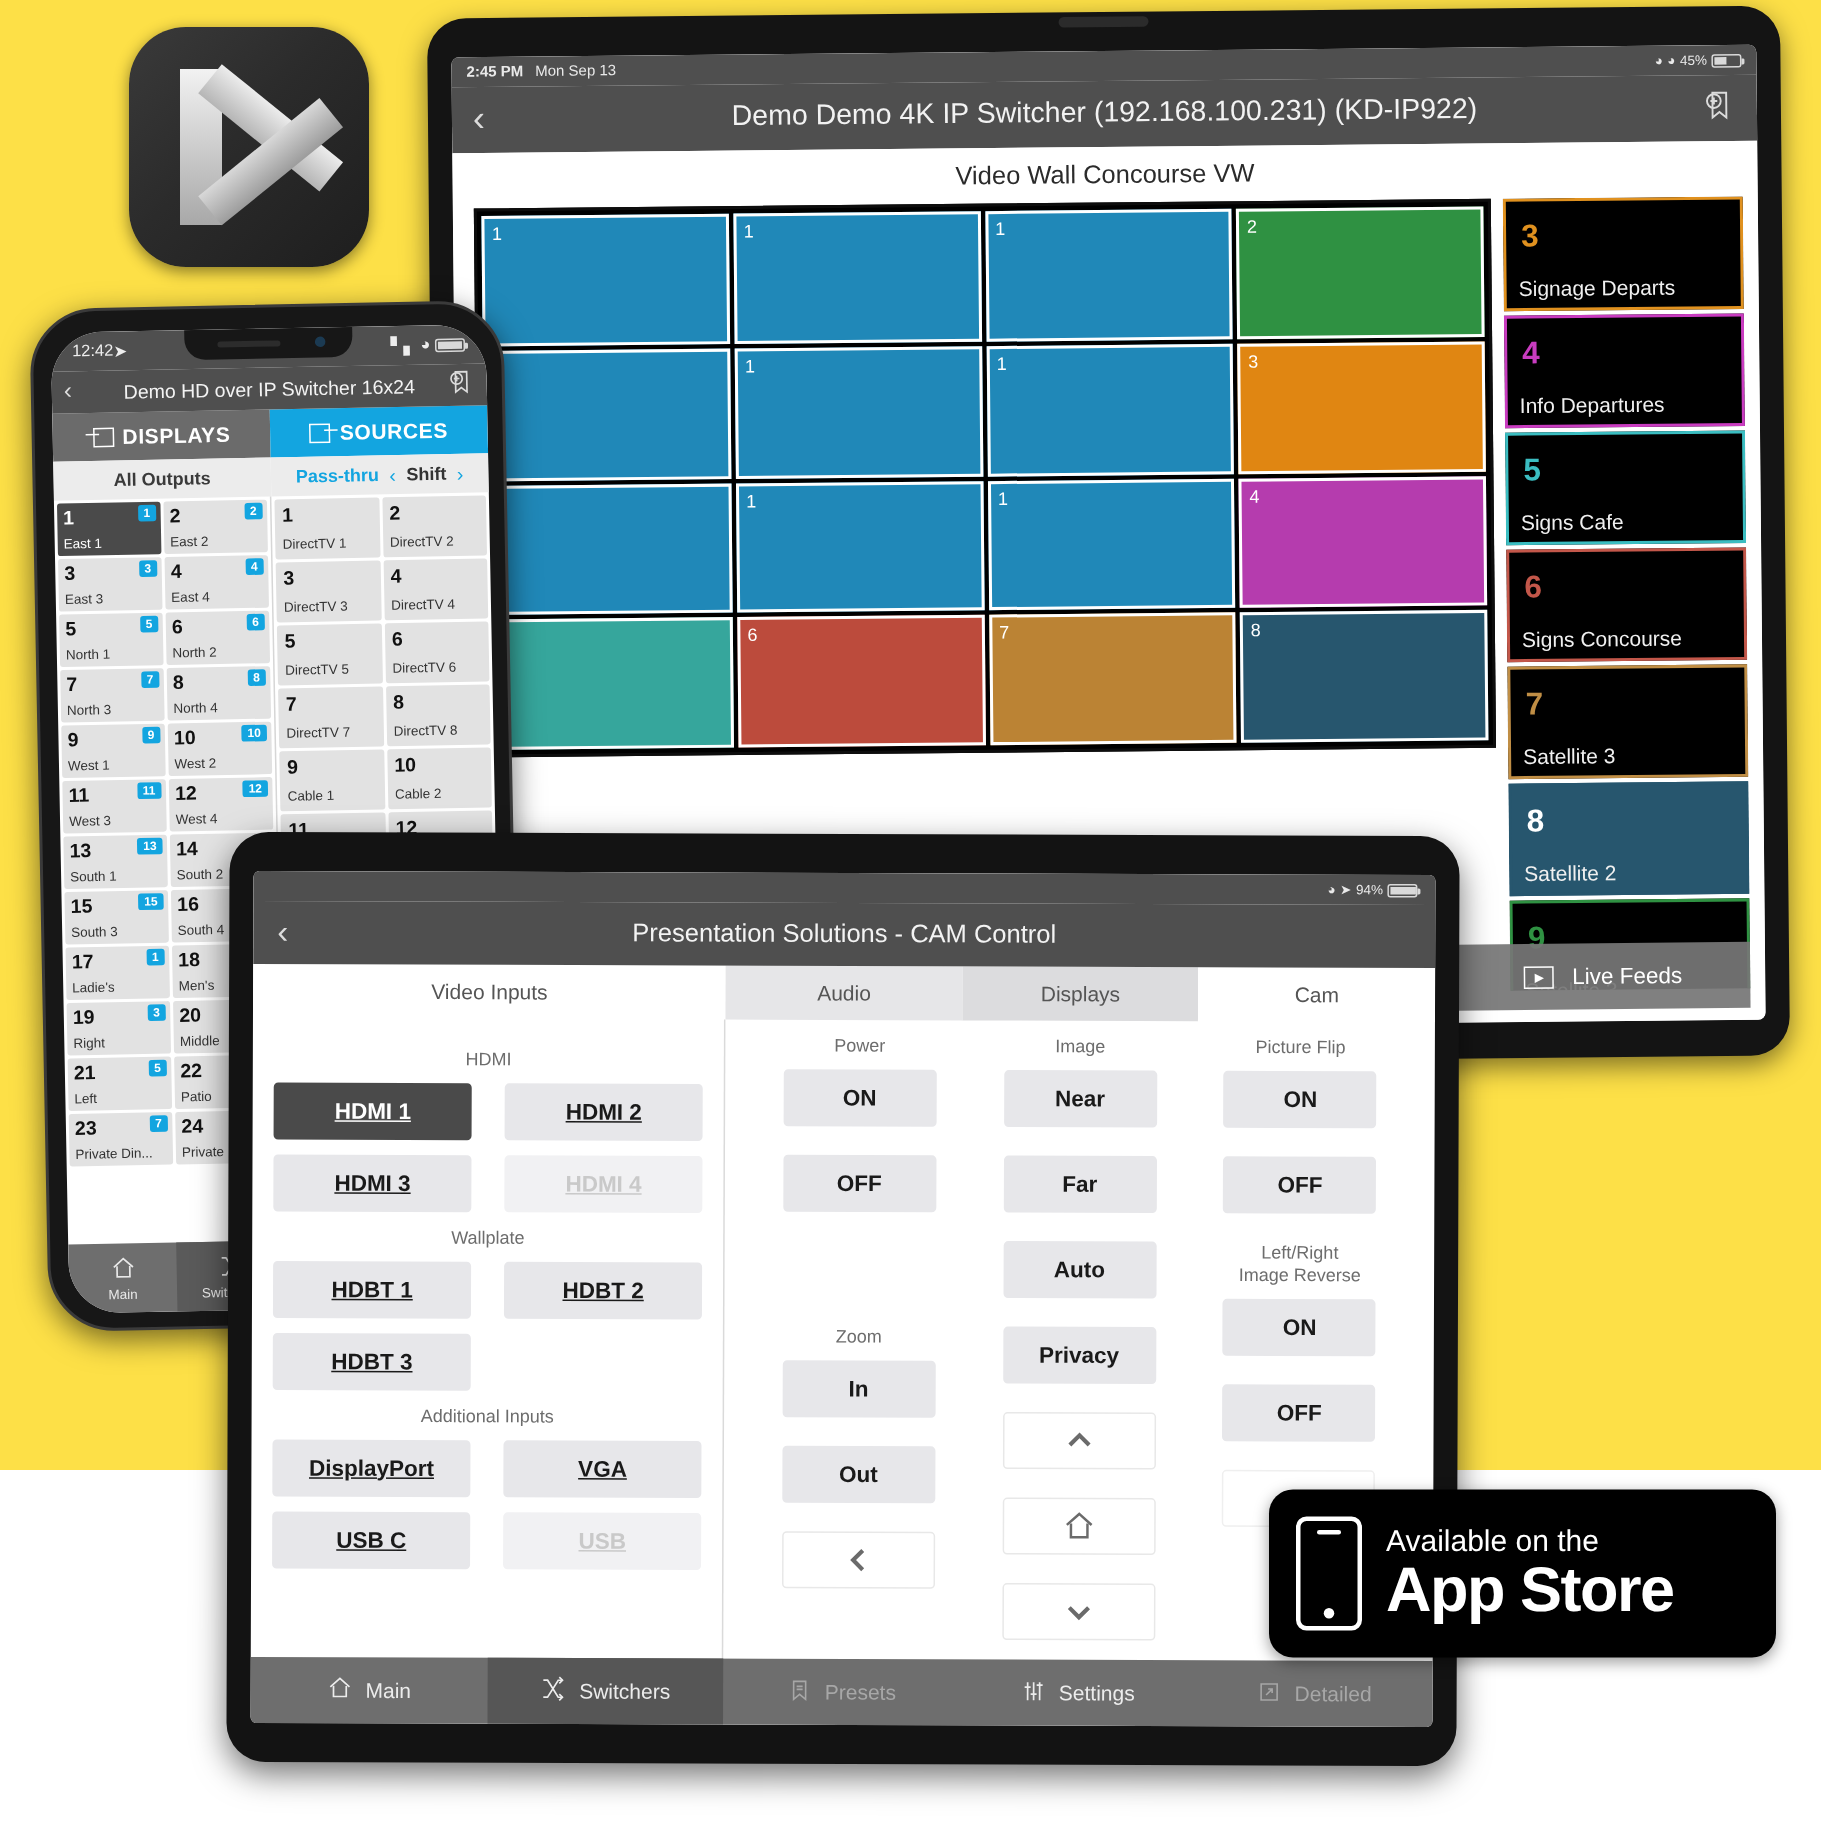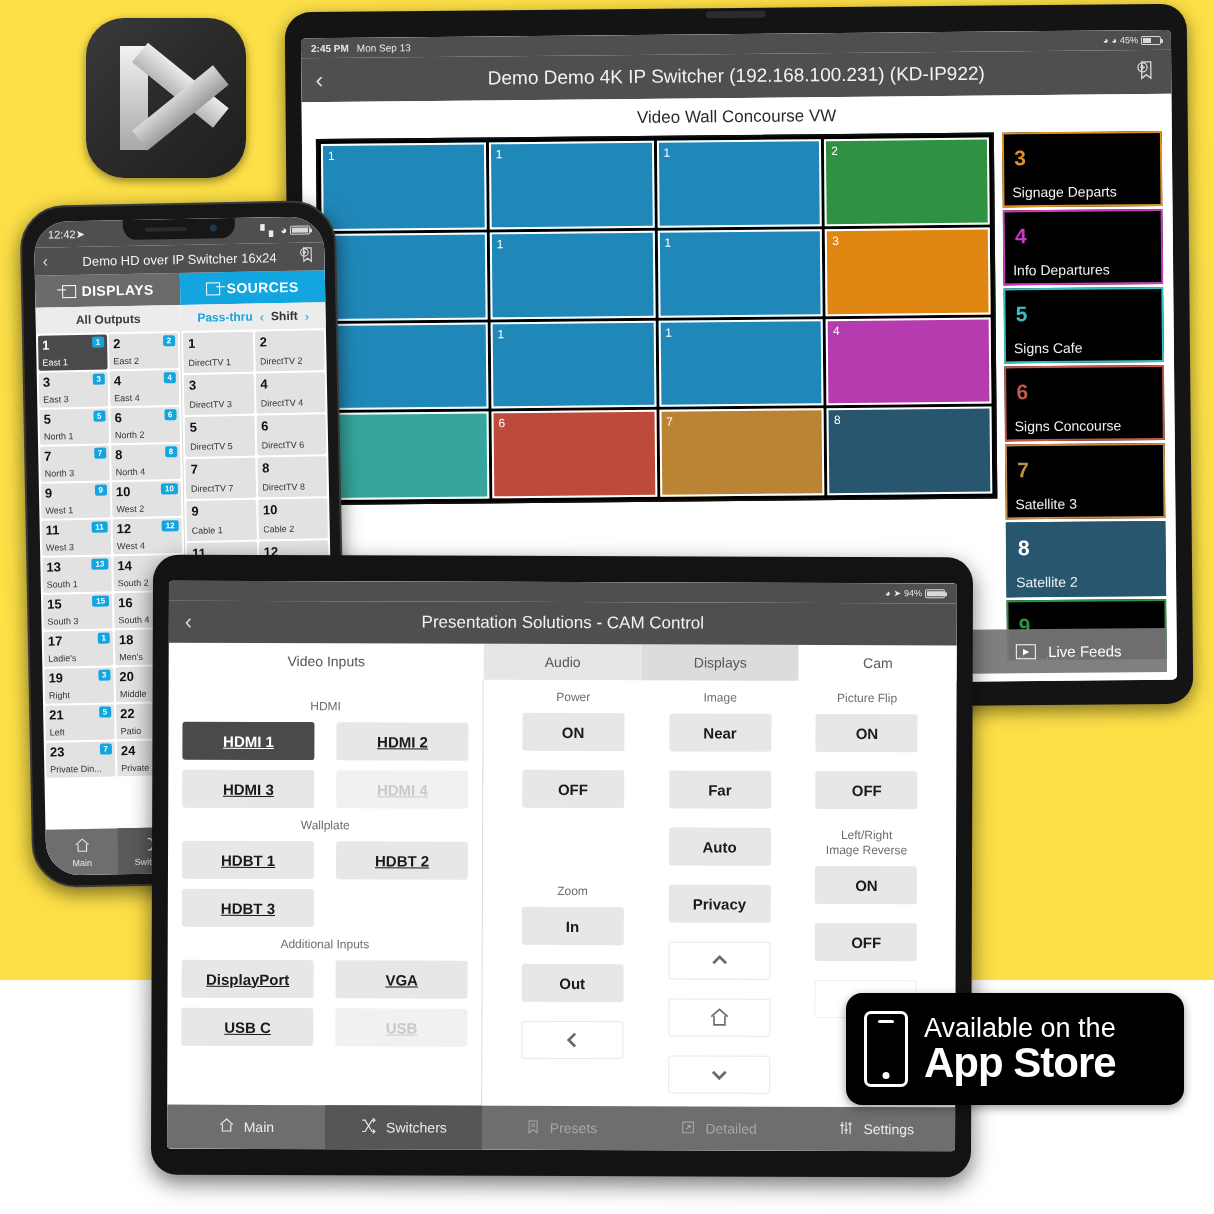--- a/index.html
+++ b/index.html
@@ -182,21 +182,21 @@
   
   #appstore { position:absolute; left:846px; top:993px; width:338px; height:112px;
     background:#000; border-radius:16px; display:flex; align-items:center;
     padding:0 18px; gap:16px; box-shadow:0 3px 10px rgba(0,0,0,.4); }
   #appstore .ph { width:44px; height:76px; border:3px solid #fff; border-radius:7px;
     position:relative; flex:none; }
   #appstore .ph:before { content:""; position:absolute; left:50%; top:6px; transform:translateX(-50%);
     width:16px; height:3px; background:#fff; border-radius:2px; }
   #appstore .ph:after { content:""; position:absolute; left:50%; bottom:5px; transform:translateX(-50%);
     width:7px; height:7px; background:#fff; border-radius:50%; }
-  #appstore .txt1 { color:#fff; font-size:27px; line-height:1.05; }
+  #appstore .txt1 { color:#fff; font-size:20px; line-height:1.05; }
   #appstore .txt2 { color:#fff; font-size:42px; font-weight:bold; line-height:1.0; letter-spacing:-1px;}
   .wifi { display:inline-block; }
 </style>
 </head>
 <body>
 
 <div id="stage">
 
   <div id="klogo">
     <div class="kbar"></div>
@@ -687,33 +687,33 @@
               </svg></span>
             <span>Switchers</span>
           </div>
           <div class="i-bitem dim">
             <span><svg width="16" height="16" viewBox="0 0 24 24" fill="none" stroke="currentColor" stroke-width="1.6">
                 <path d="M6 3h12v18l-6-5-6 5z"></path>
                 <path d="M9 8h6M9 11h6"></path>
               </svg></span>
             <span>Presets</span>
           </div>
+          <div class="i-bitem">
+            <span><svg width="16" height="16" viewBox="0 0 24 24" fill="none" stroke="currentColor" stroke-width="1.7">
+                <path d="M6 3v18M12 3v18M18 3v18"></path>
+                <path d="M3 8h6M9 15h6M15 6h6"></path>
+              </svg></span>
+            <span>Settings</span>
+          </div>
           <div class="i-bitem dim">
             <span><svg width="16" height="16" viewBox="0 0 24 24" fill="none" stroke="currentColor" stroke-width="1.6">
                 <rect x="4" y="4" width="16" height="16"></rect>
                 <path d="M9 15l6-6M11 9h4v4"></path>
               </svg></span>
             <span>Detailed</span>
-          </div>
-          <div class="i-bitem">
-            <span><svg width="16" height="16" viewBox="0 0 24 24" fill="none" stroke="currentColor" stroke-width="1.7">
-                <path d="M6 3v18M12 3v18M18 3v18"></path>
-                <path d="M3 8h6M9 15h6M15 6h6"></path>
-              </svg></span>
-            <span>Settings</span>
           </div>
         </div>
     </div>
   </div>
 
   <div id="appstore">
     <div class="ph"></div>
     <div>
       <div class="txt1">Available on the</div>
       <div class="txt2">App Store</div>

